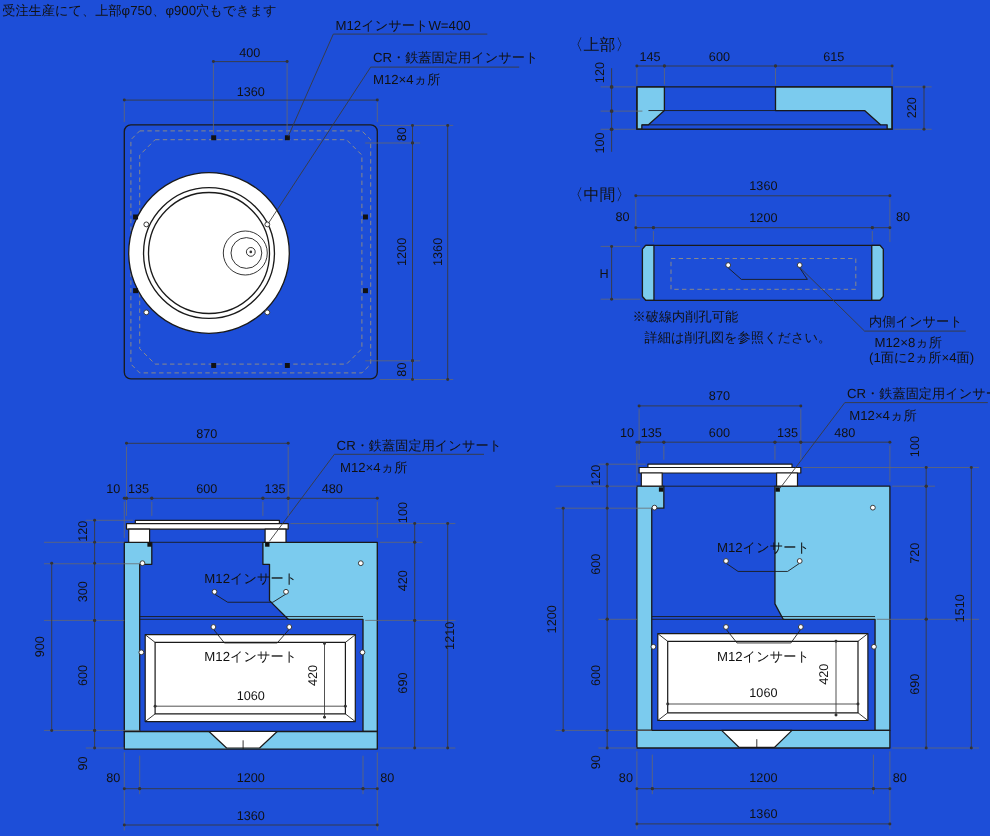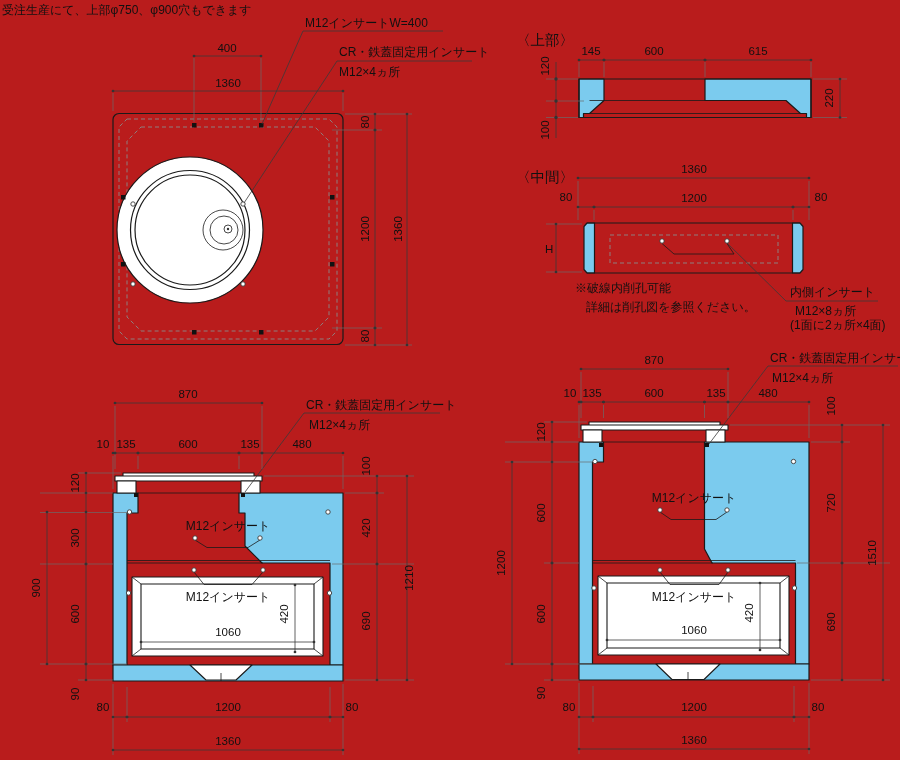--- a/index.html
+++ b/index.html
@@ -1,16 +1,16 @@
 <!DOCTYPE html>
 <html><head>
 <meta charset="utf-8">
 <style>
   html,body{margin:0;padding:0;background:#fff}
-  .stage{position:relative;width:900px;height:760px;background:#b91c1c;font-family:"Liberation Sans",sans-serif}
+  .stage{position:relative;width:900px;height:760px;background:#1d4ed8;font-family:"Liberation Sans",sans-serif}
   svg{display:block}
   .ol{fill:none;stroke:#1a1a1a;stroke-width:1.2;stroke-linejoin:round}
   .blue{fill:#7BCBEE;stroke:#1a1a1a;stroke-width:1.2;stroke-linejoin:round}
   .wf{fill:#ffffff;stroke:#1a1a1a;stroke-width:1.1;stroke-linejoin:round}
   .thin{stroke:#1a1a1a;stroke-width:0.8;fill:none}
   .dim{stroke:#3a3a3a;stroke-width:0.8;fill:none}
   .ext{stroke:#6a6a6a;stroke-width:0.7;fill:none}
   .dash{stroke:#8a8a8a;stroke-width:0.9;fill:none;stroke-dasharray:4 3}
   .md{marker-start:url(#dot);marker-end:url(#dot)}
   .dt{font-size:11.5px;fill:#111}

